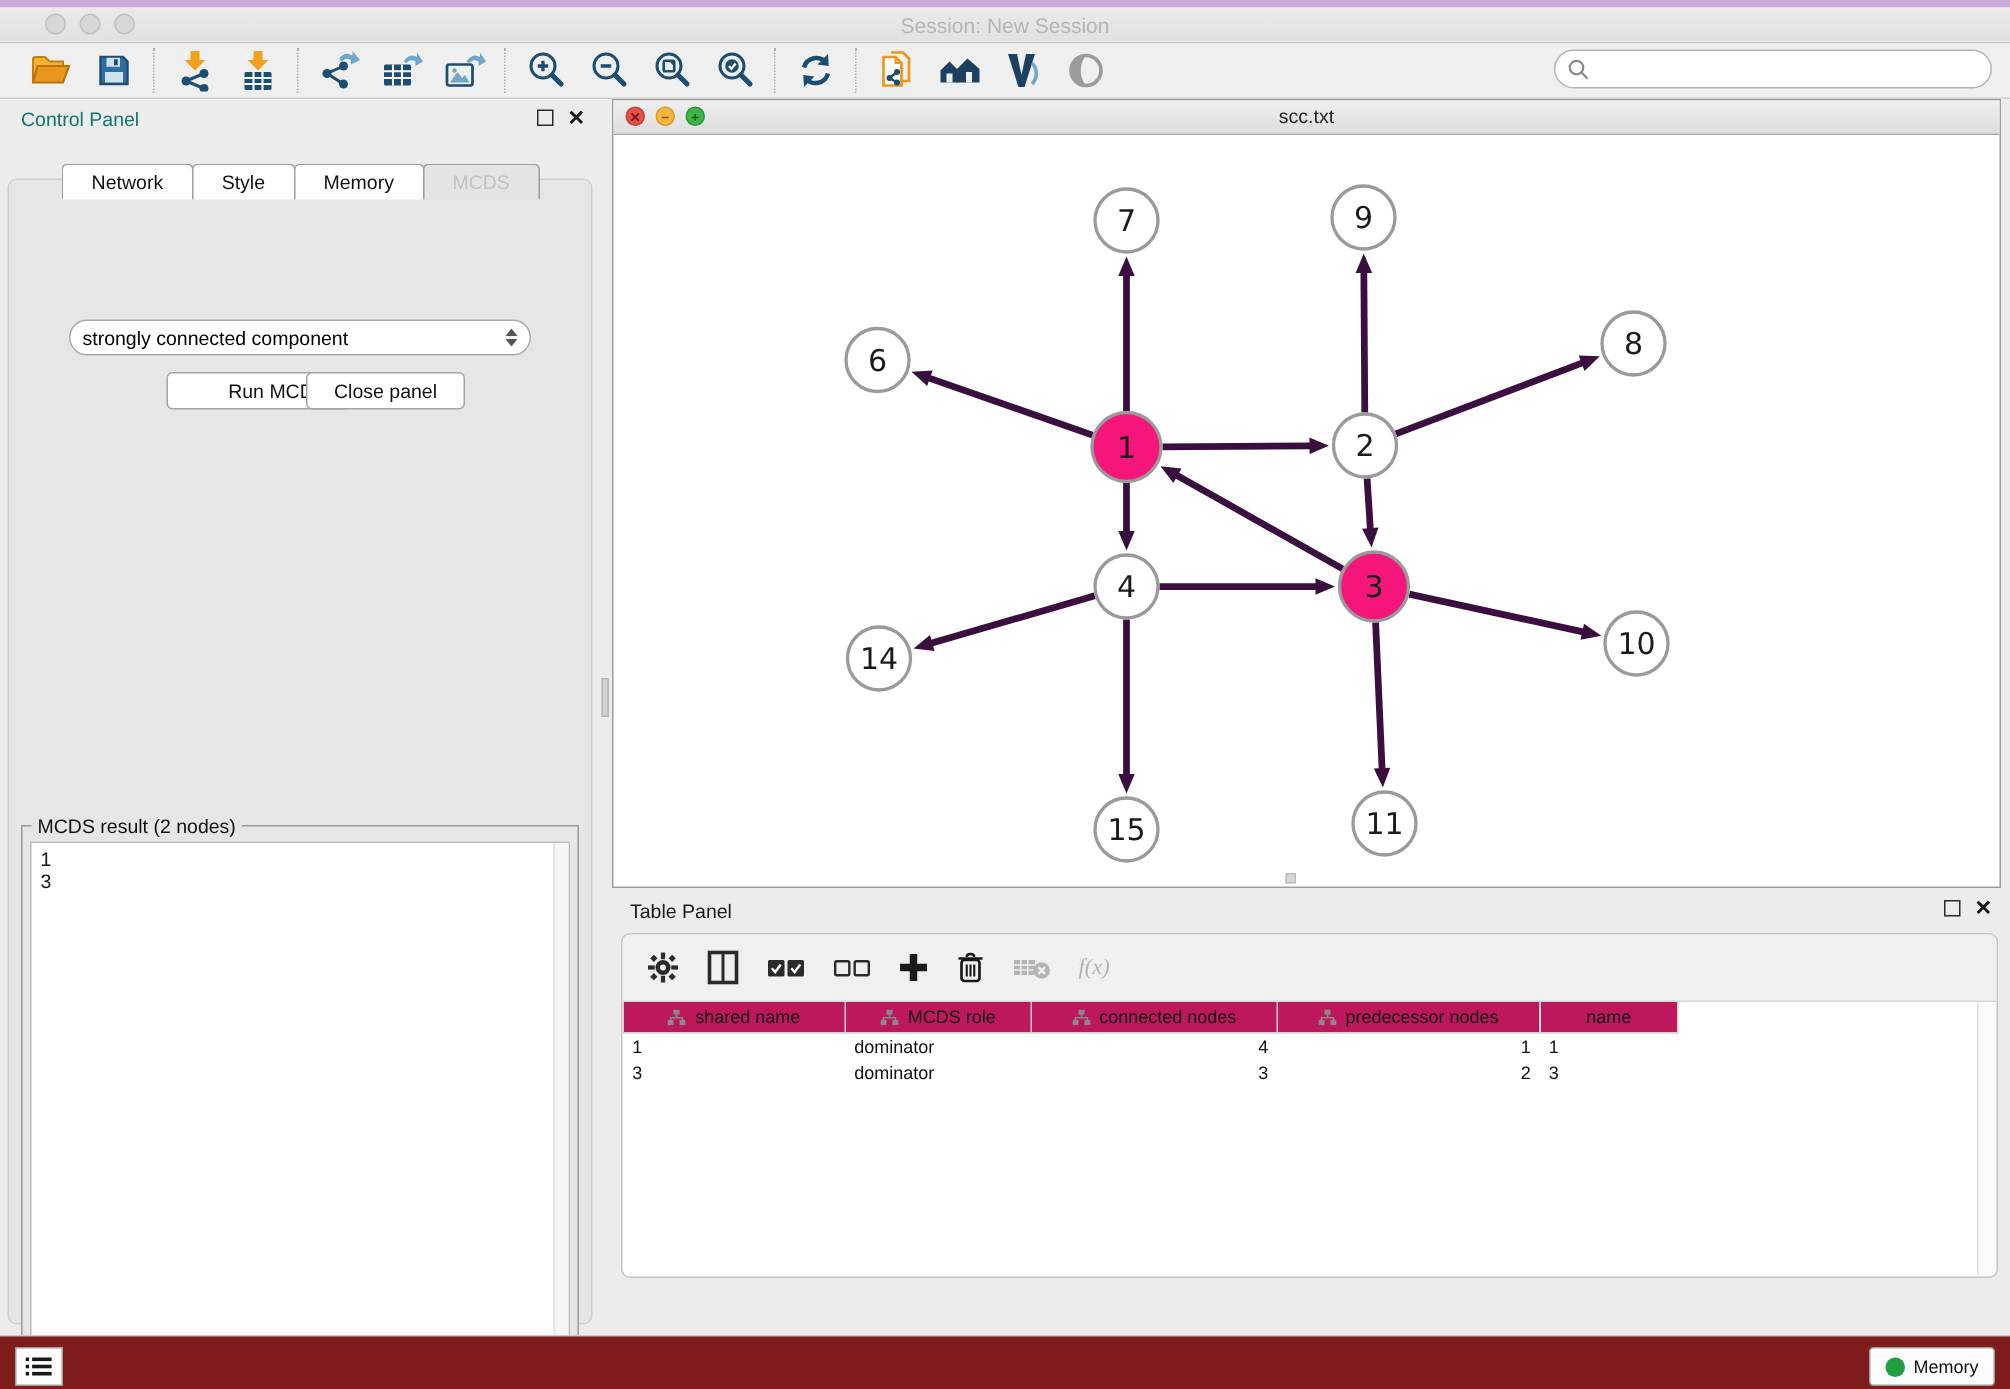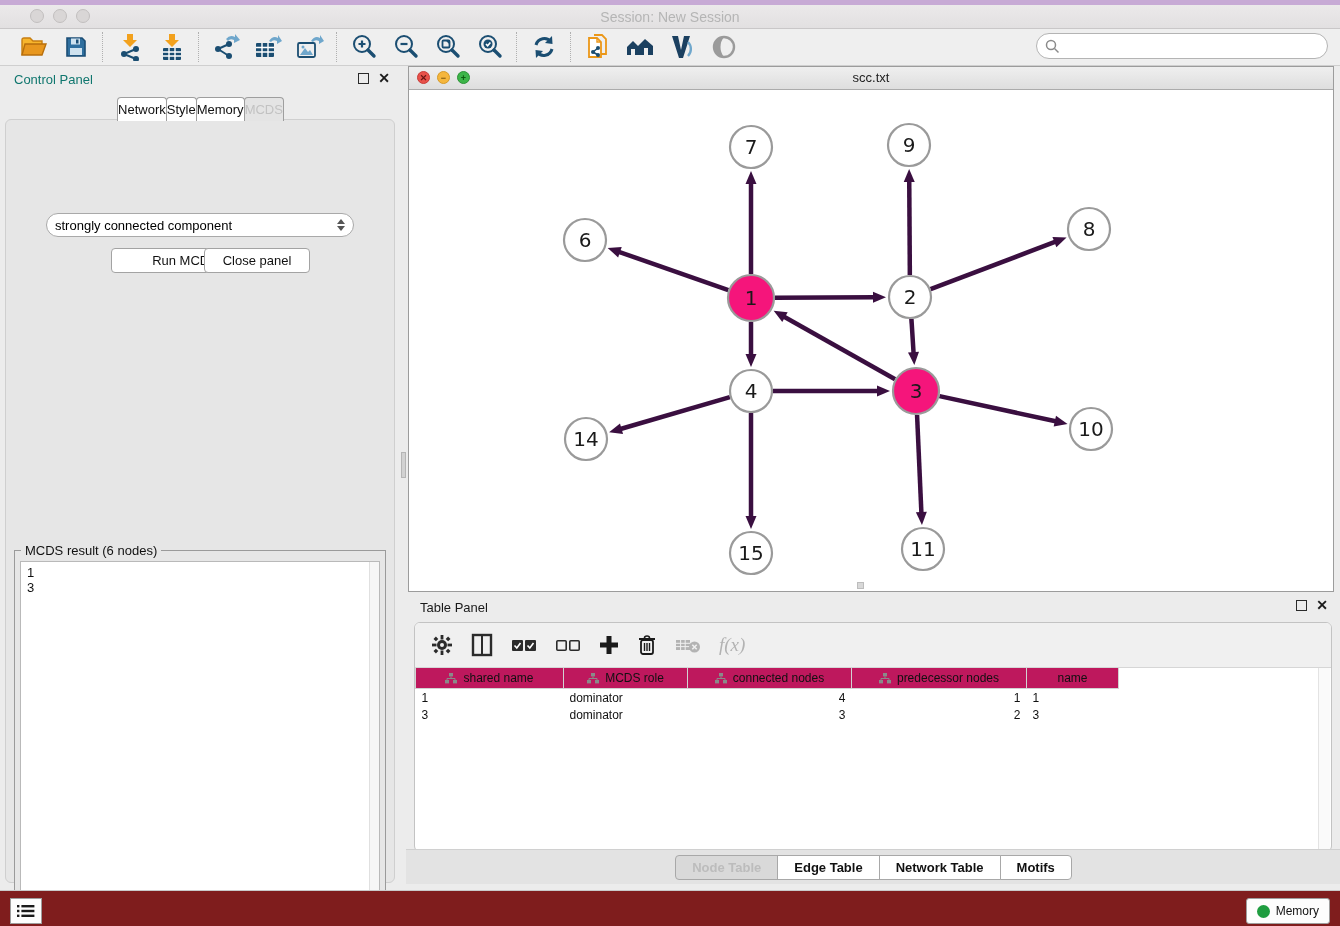--- a/index.html
+++ b/index.html
@@ -22,21 +22,21 @@
   #search-input{border:none;outline:none;flex:1;font-size:13px;background:transparent;margin-left:5px;height:20px;}
 
   
   #control-panel{left:0;top:66px;width:400px;height:818px;background:#ececec;}
   #cp-header{position:absolute;left:0;top:0;width:100%;height:30px;}
   #cp-title{position:absolute;left:14px;top:6px;font-size:13px;color:#0f766e;}
   .panel-btns{position:absolute;right:10px;top:7px;display:flex;gap:9px;align-items:center;}
   .float-btn{width:11px;height:11px;border:1.6px solid #2a2a2a;box-sizing:border-box;cursor:pointer;}
   .close-btn{font-size:14px;font-weight:bold;color:#1a1a1a;line-height:11px;cursor:pointer;}
   #cp-tabs{position:absolute;left:0;top:31px;width:100%;display:flex;justify-content:center;}
-  .cp-tab{font-size:13px;padding:4px 0;background:#fff;border:1px solid #9e9e9e;border-bottom:none;border-radius:4px 4px 0 0;margin-right:-1px;color:#111;cursor:pointer;position:relative;z-index:2;}
+  .cp-tab{font-size:13px;padding:4px 19px;background:#fff;border:1px solid #9e9e9e;border-bottom:none;border-radius:4px 4px 0 0;margin-right:-1px;color:#111;cursor:pointer;position:relative;z-index:2;margin-top:12px;}
   .cp-tab.active{background:#e4e4e4;color:#c2c2c2;z-index:1;}
   #cp-body{position:absolute;left:5px;top:53px;width:388px;height:762px;background:#e6e6e6;border:1px solid #cicic1;border:1px solid #cfcfcf;border-radius:6px;}
   #opt-label{position:absolute;left:0;width:100%;top:72px;text-align:center;font-size:13px;color:#111;}
   #opt-select{position:absolute;left:40px;top:93px;width:308px;height:24px;background:#fff;border:1px solid #a9a9a9;border-radius:12px;display:flex;align-items:center;padding:0 8px;box-sizing:border-box;font-size:13px;cursor:pointer;}
   #opt-select .stepper{margin-left:auto;display:flex;flex-direction:column;gap:2px;}
   .tri-up{width:0;height:0;border-left:4px solid transparent;border-right:4px solid transparent;border-bottom:5px solid #555;}
   .tri-down{width:0;height:0;border-left:4px solid transparent;border-right:4px solid transparent;border-top:5px solid #555;}
   .cp-btn{position:absolute;top:128px;height:23px;background:#fff;border:1px solid #a3a3a3;border-radius:4px;font-size:13px;color:#111;display:flex;align-items:center;justify-content:center;cursor:pointer;}
   #run-btn{left:105px;width:96px;padding-left:25px;}
   #closepanel-btn{left:198px;width:104px;}
@@ -58,21 +58,21 @@
   #net-title{position:absolute;left:0;right:0;top:3px;text-align:center;font-size:13px;color:#222;}
   #graph-svg{position:absolute;left:0;top:22px;}
   #net-resize-dot{position:absolute;left:448px;bottom:2px;width:7px;height:7px;background:#d8d8d8;border:1px solid #bdbdbd;box-sizing:border-box;}
 
   
   #table-panel{left:406px;top:592px;width:934px;height:292px;background:#ececec;}
   #tp-title{position:absolute;left:14px;top:8px;font-size:13px;color:#1a1a1a;}
   #tp-container{position:absolute;left:8px;top:30px;width:916px;height:228px;background:#fff;border:1px solid #c3c3c3;border-radius:6px;overflow:hidden;}
   #tp-toolbar{height:44px;background:#f0f0f0;border-bottom:1px solid #d6d6d6;display:flex;align-items:center;gap:18px;padding-left:16px;}
   .tpi{display:flex;align-items:center;justify-content:center;cursor:pointer;}
-  #fx-label{font-family:"Liberation Serif",serif;font-style:italic;font-size:19px;color:#b3b3b3;}
+  #fx-label{font-family:"Liberation Serif",serif;font-style:italic;font-size:15px;color:#b3b3b3;}
   #tp-table{width:672px;border-collapse:collapse;font-size:12px;table-layout:fixed;}
   #tp-table th{background:#be185d;border:1px solid #d2d2d2;border-top:none;font-weight:normal;color:#111;height:20px;padding:0 4px;white-space:nowrap;overflow:hidden;}
   #tp-table td{height:17px;padding:0 6px;color:#111;white-space:nowrap;}
   .th-inner{display:flex;align-items:center;justify-content:center;gap:6px;}
   .col-0{width:139px;} .col-1{width:115px;} .col-2{width:155px;} .col-3{width:166px;} .col-4{width:83px;}
   td.align-right{text-align:right;} td.align-left{text-align:left;}
   #tp-vscroll{position:absolute;right:1px;top:45px;width:11px;bottom:1px;background:#fafafa;border-left:1px solid #e3e3e3;}
   #tp-tabs-strip{position:absolute;left:0;bottom:0;width:100%;height:34px;background:#e3e3e3;border-top:1px solid #d0d0d0;display:flex;align-items:center;justify-content:center;}
   .tp-tab{font-size:13px;font-weight:bold;padding:4px 16px;background:#fff;border:1px solid #a8a8a8;margin-right:-1px;color:#111;cursor:pointer;}
   .tp-tab:first-child{border-radius:4px 0 0 4px;}
@@ -271,21 +271,21 @@
     <div id="opt-select">
       <span>strongly connected component</span>
       <span class="stepper">
           <span class="tri-up"></span>
           <span class="tri-down"></span>
         </span>
     </div>
     <div class="cp-btn" id="run-btn">Run MCDS</div>
     <div class="cp-btn" id="closepanel-btn">Close panel</div>
     <div id="result-box">
-      <div id="result-legend">MCDS result (6 nodes)</div>
+      <div id="result-legend">MCDS result (2 nodes)</div>
       <div id="result-area">1
 3</div>
       <div id="result-scroll"></div>
     </div>
   </div>
 </div>
 <div class="abs" id="gutter-handle"></div>
 
 <div class="abs" id="net-window">
   <div id="net-titlebar">
@@ -496,26 +496,20 @@
             <td class="col-0 align-left">3</td>
             <td class="col-1 align-left">dominator</td>
             <td class="col-2 align-right">3</td>
             <td class="col-3 align-right">2</td>
             <td class="col-4 align-left">3</td>
           </tr>
         </tbody>
     </table>
     <div id="tp-vscroll"></div>
   </div>
-  <div id="tp-tabs-strip">
-      <span class="tp-tab active">Node Table</span>
-      <span class="tp-tab">Edge Table</span>
-      <span class="tp-tab">Network Table</span>
-      <span class="tp-tab">Motifs</span>
-    </div>
 </div>
 
 <div class="abs" id="statusbar">
   <div id="list-btn">
     <svg width="18" height="14" viewBox="0 0 18 14">
         <g fill="#1a1a1a">
           <rect x="0" y="1" width="2.4" height="2.4"></rect>
           <rect x="0" y="5.8" width="2.4" height="2.4"></rect>
           <rect x="0" y="10.6" width="2.4" height="2.4"></rect>
           <rect x="4.4" y="1" width="13" height="2.4"></rect>

